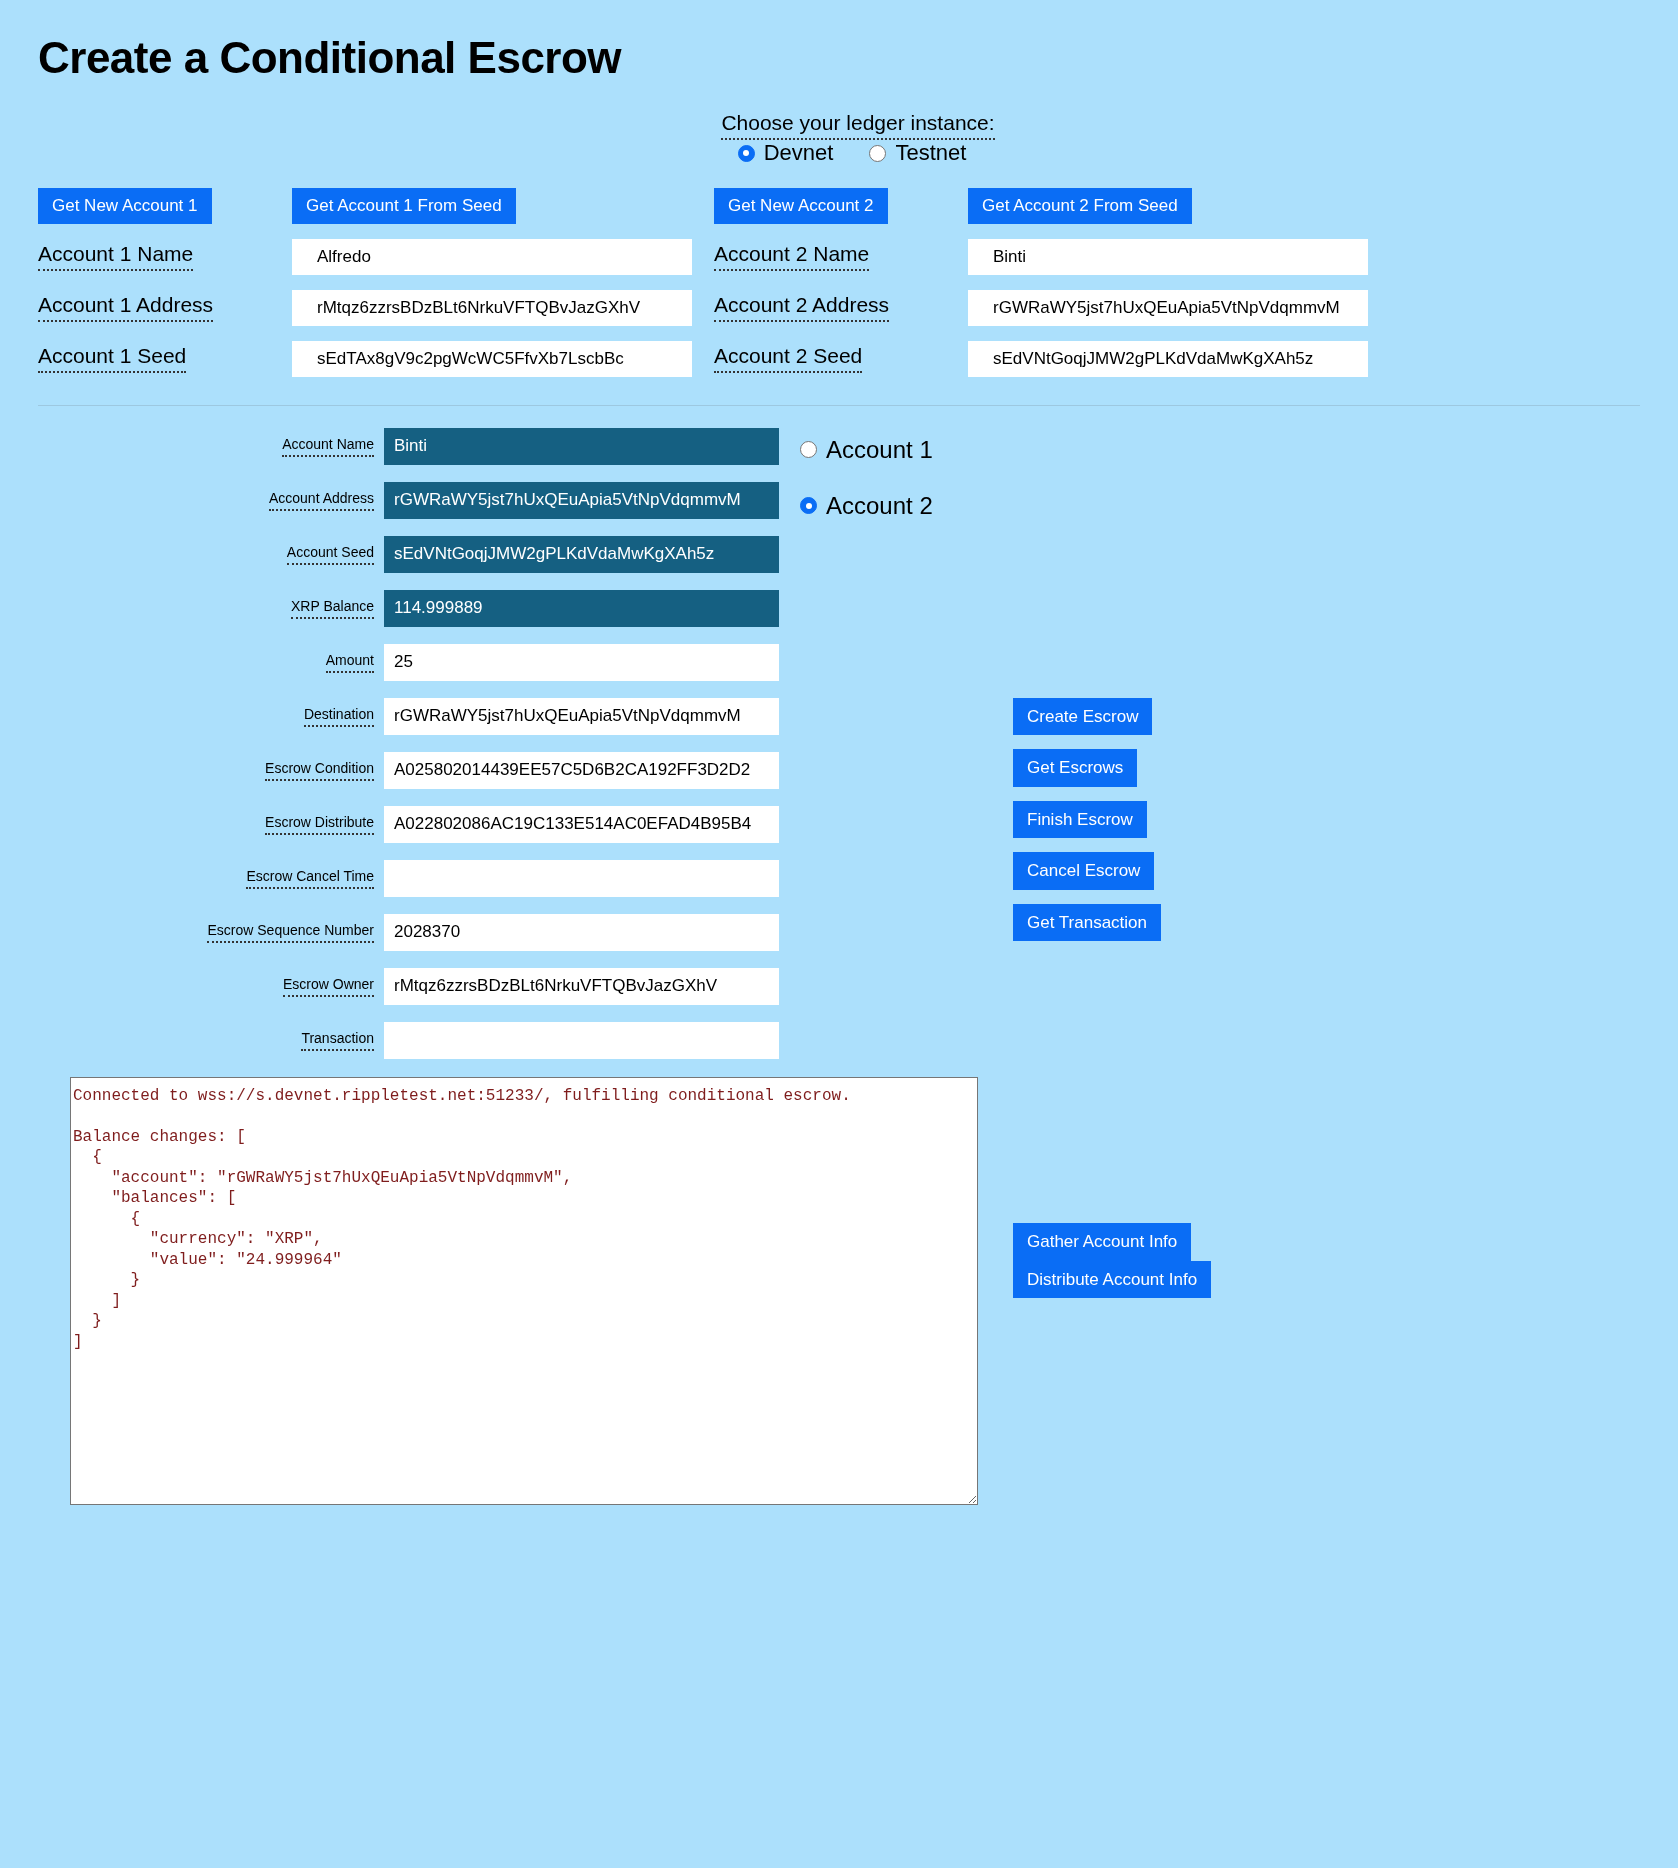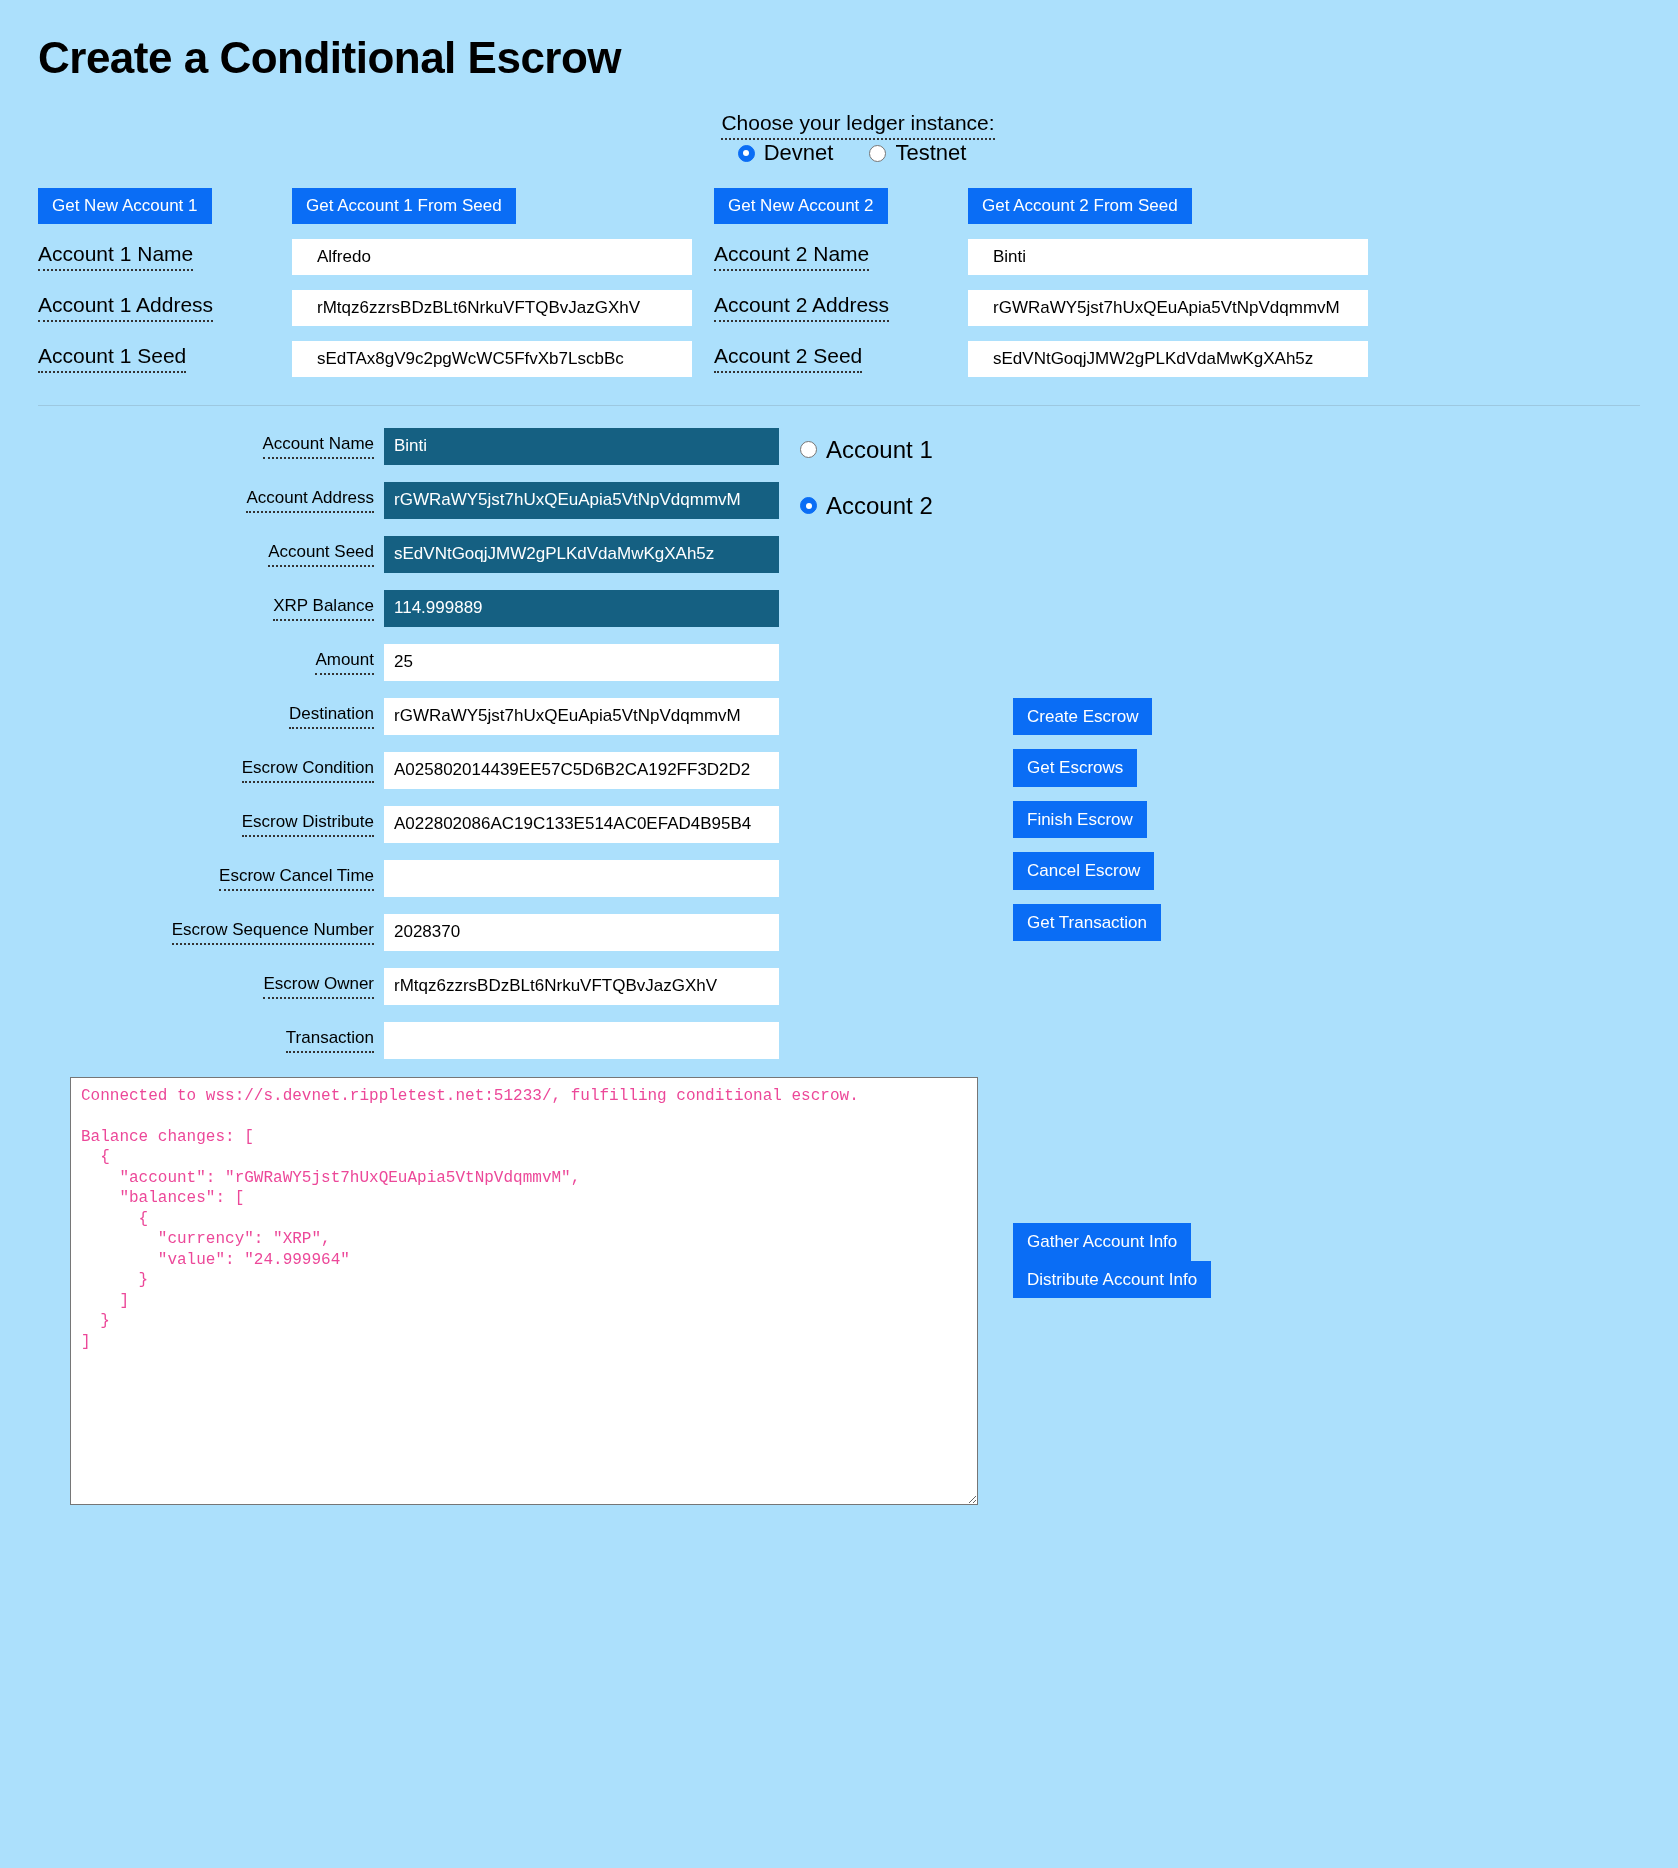--- a/index.html
+++ b/index.html
@@ -122,21 +122,21 @@
     padding-left: 38px;
   }
   .form-grid {
     display: grid;
     grid-template-columns: 336px 400px;
     column-gap: 10px;
     row-gap: 17px;
     align-items: center;
   }
   .f-label {
-    font-size: 17px;
+    font-size: 14px;
     text-align: right;
     justify-self: end;
   }
   .f-input {
     width: 395px;
     height: 37px;
     background: #fff;
     border: 1px solid #fff;
     font-family: "Liberation Sans", sans-serif;
     font-size: 17px;
@@ -185,22 +185,22 @@
   
   .results-wrap { padding: 18px 0 0 70px; }
   textarea.results {
     width: 908px;
     height: 428px;
     background: #fff;
     border: 1px solid #767676;
     font-family: "Liberation Mono", monospace;
     font-size: 16px;
     line-height: 20.5px;
-    padding: 8px 10px;
-    color: #ec4899;
+    padding: 8px 2px;
+    color: #7f1d1d;
     resize: both;
     outline: none;
     white-space: pre;
     overflow: auto;
   }
 </style>
 </head>
 <body>
 
 <div class="page">

